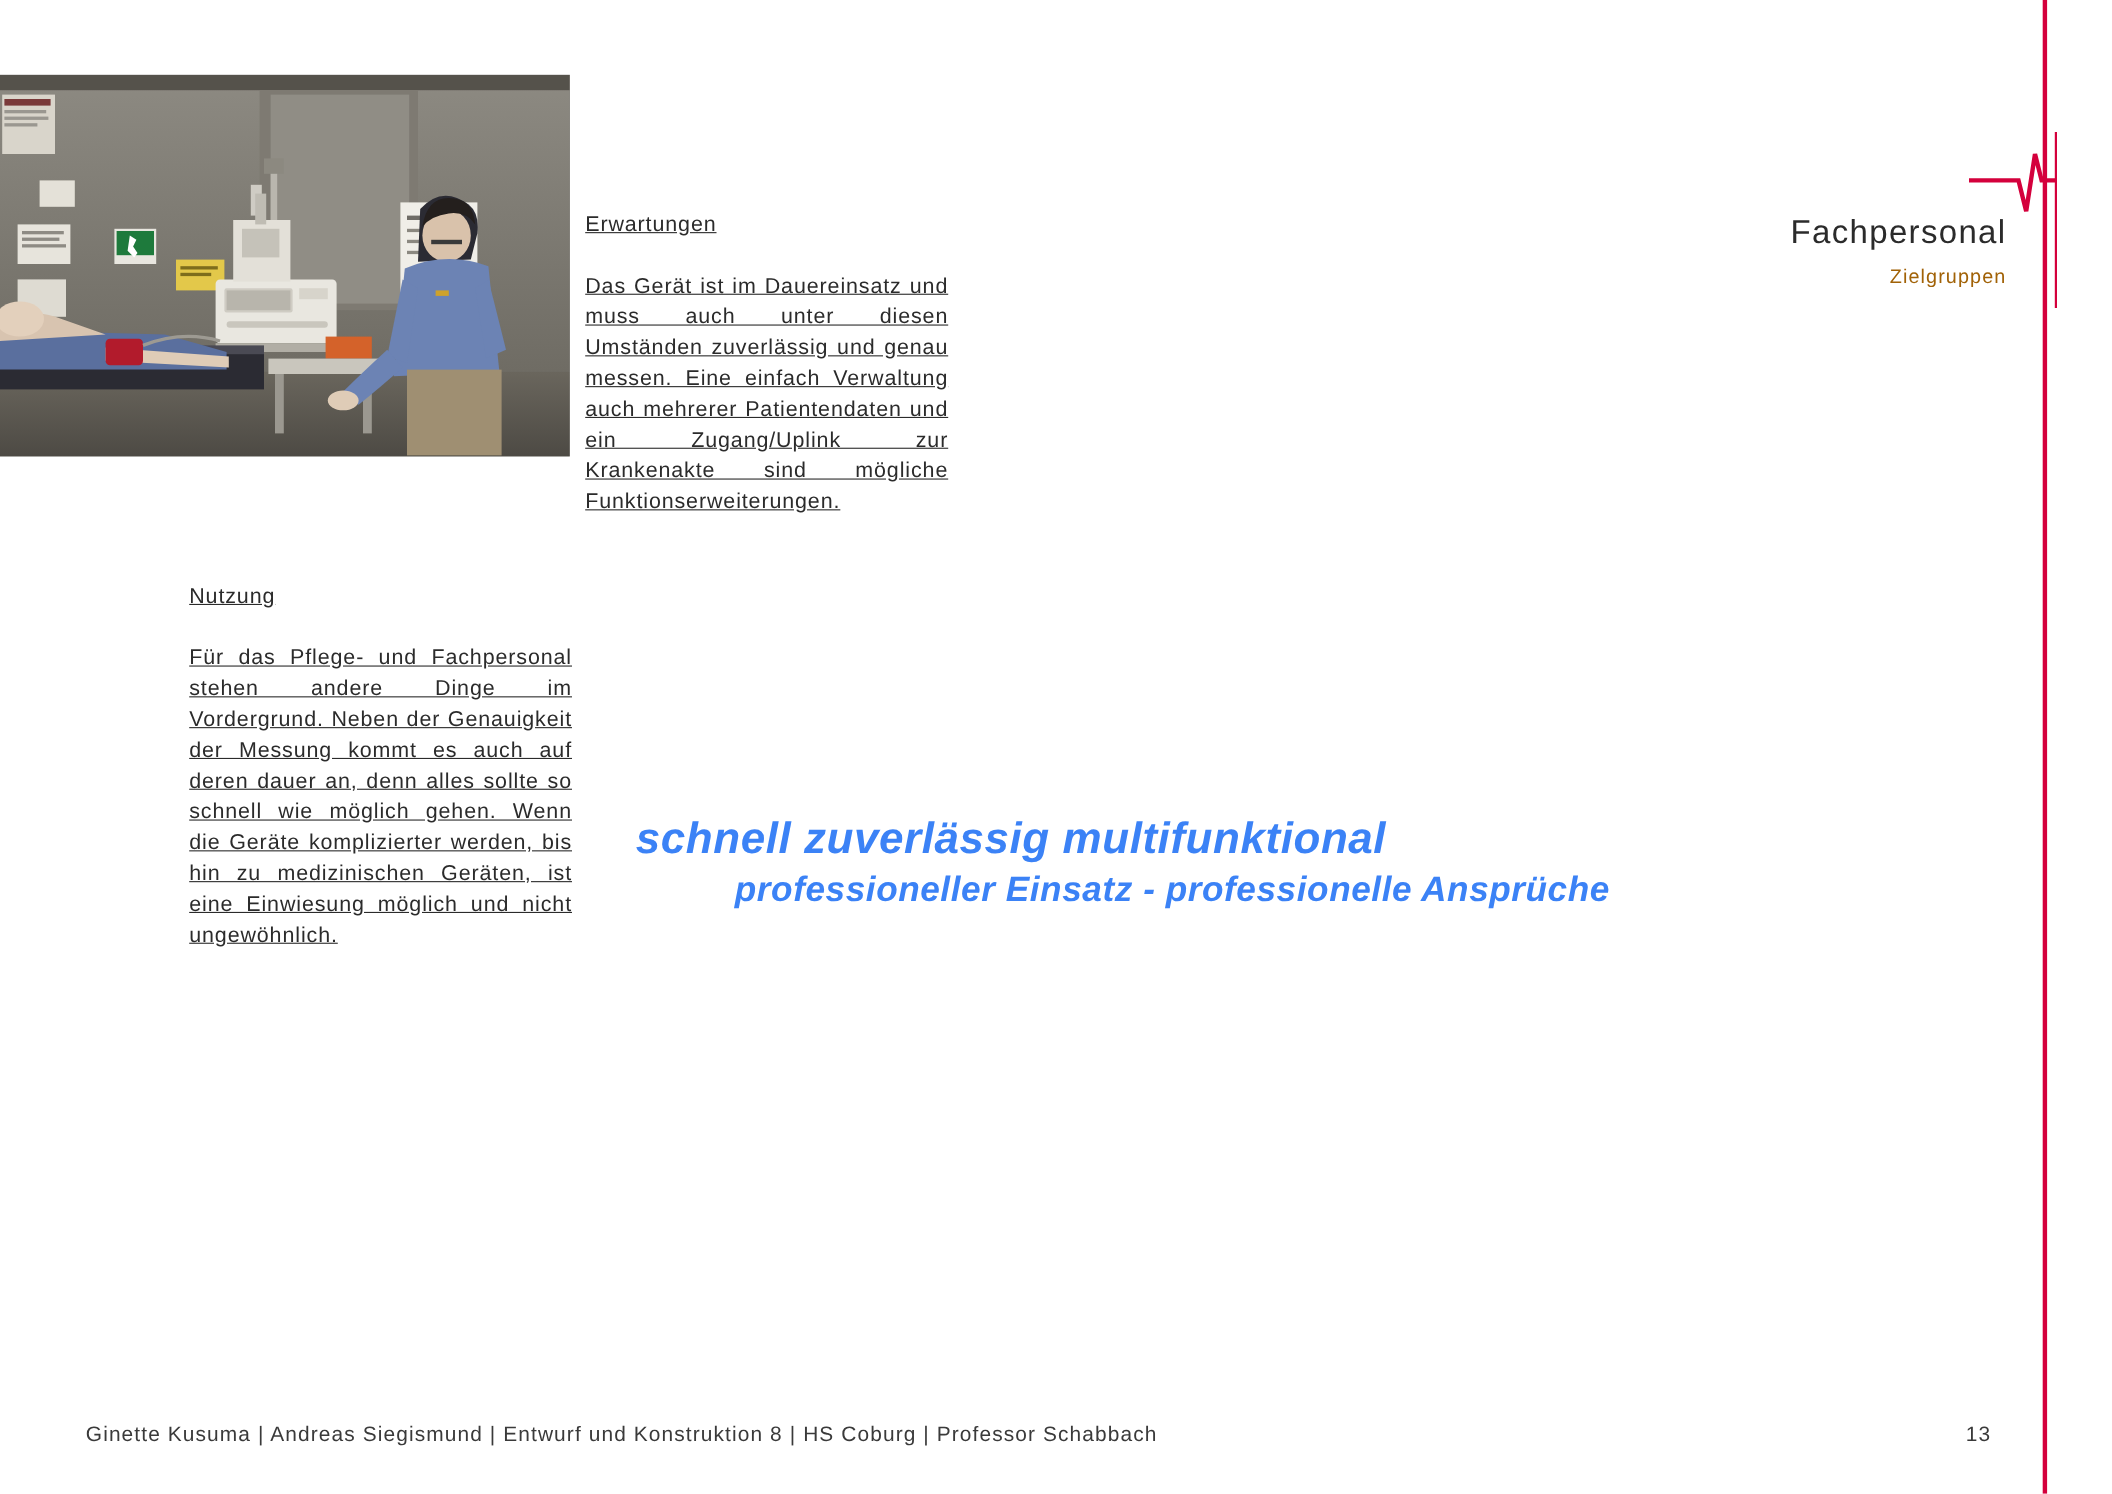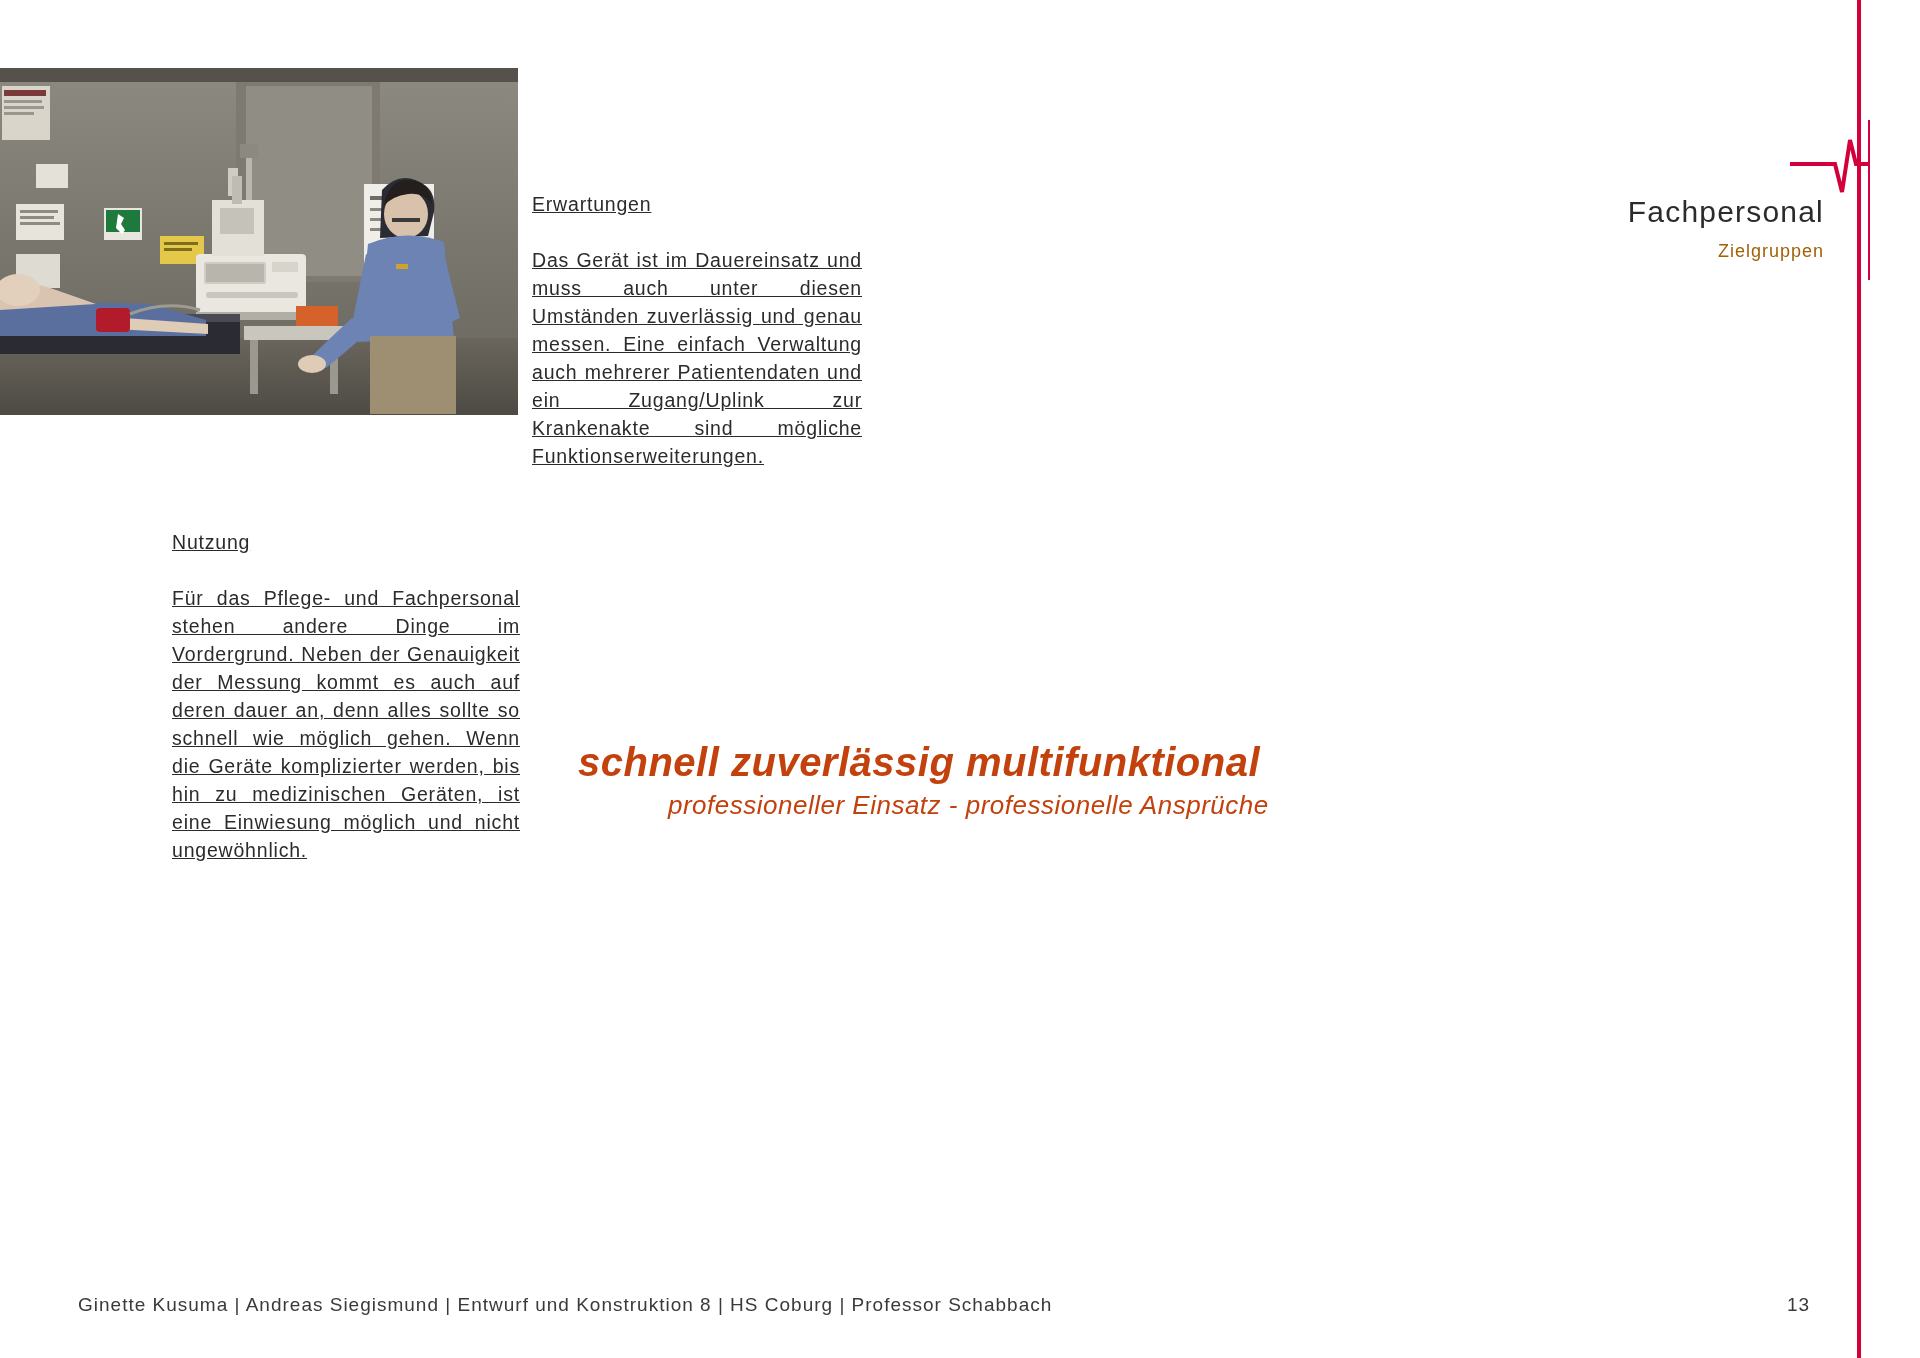--- a/index.html
+++ b/index.html
@@ -107,35 +107,35 @@
   #zielgruppen {
     top: 228px;
     font-size: 18px;
     letter-spacing: 1px;
     color: #a16207;
   }
 
   
   .slogan {
     position: absolute;
-    color: #c2410c;
+    color: #3b82f6;
     font-style: italic;
     font-weight: bold;
     letter-spacing: 0.5px;
   }
   #slogan-main {
     left: 578px;
     top: 740px;
     font-size: 40px;
   }
   #slogan-sub {
     left: 668px;
     top: 790px;
-    font-size: 26px;
-    font-weight: normal;
+    font-size: 32px;
+    font-weight: bold;
   }
 
   
   .footer-text {
     position: absolute;
     left: 78px;
     top: 1294px;
     font-size: 19px;
     letter-spacing: 1px;
     color: #3a3a3a;

